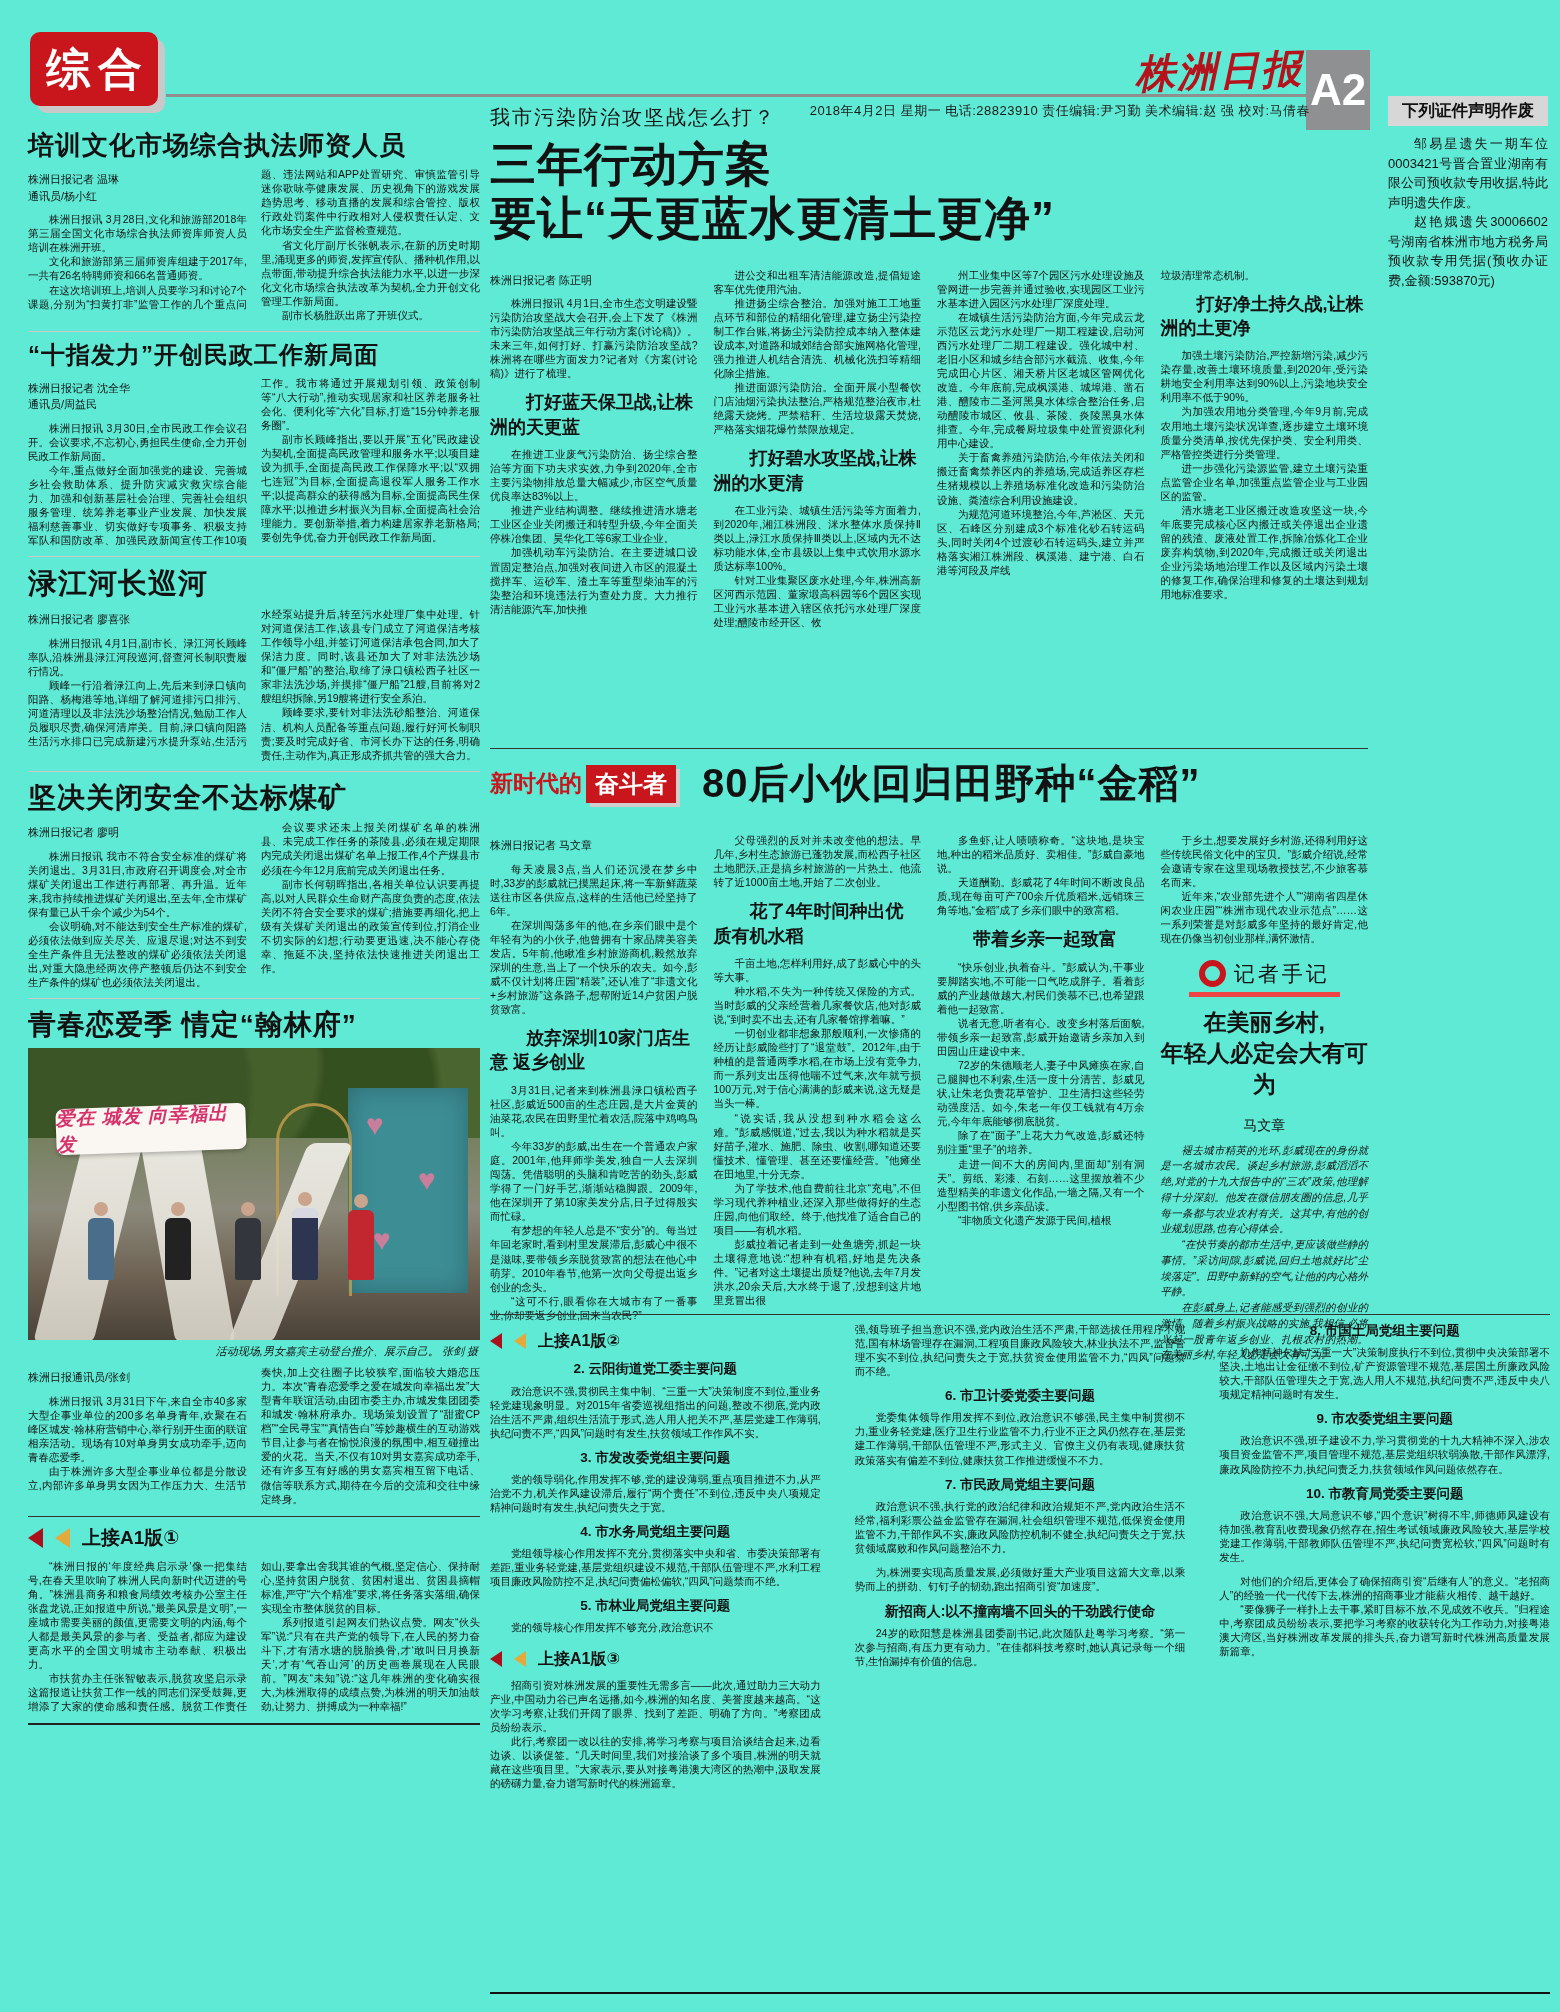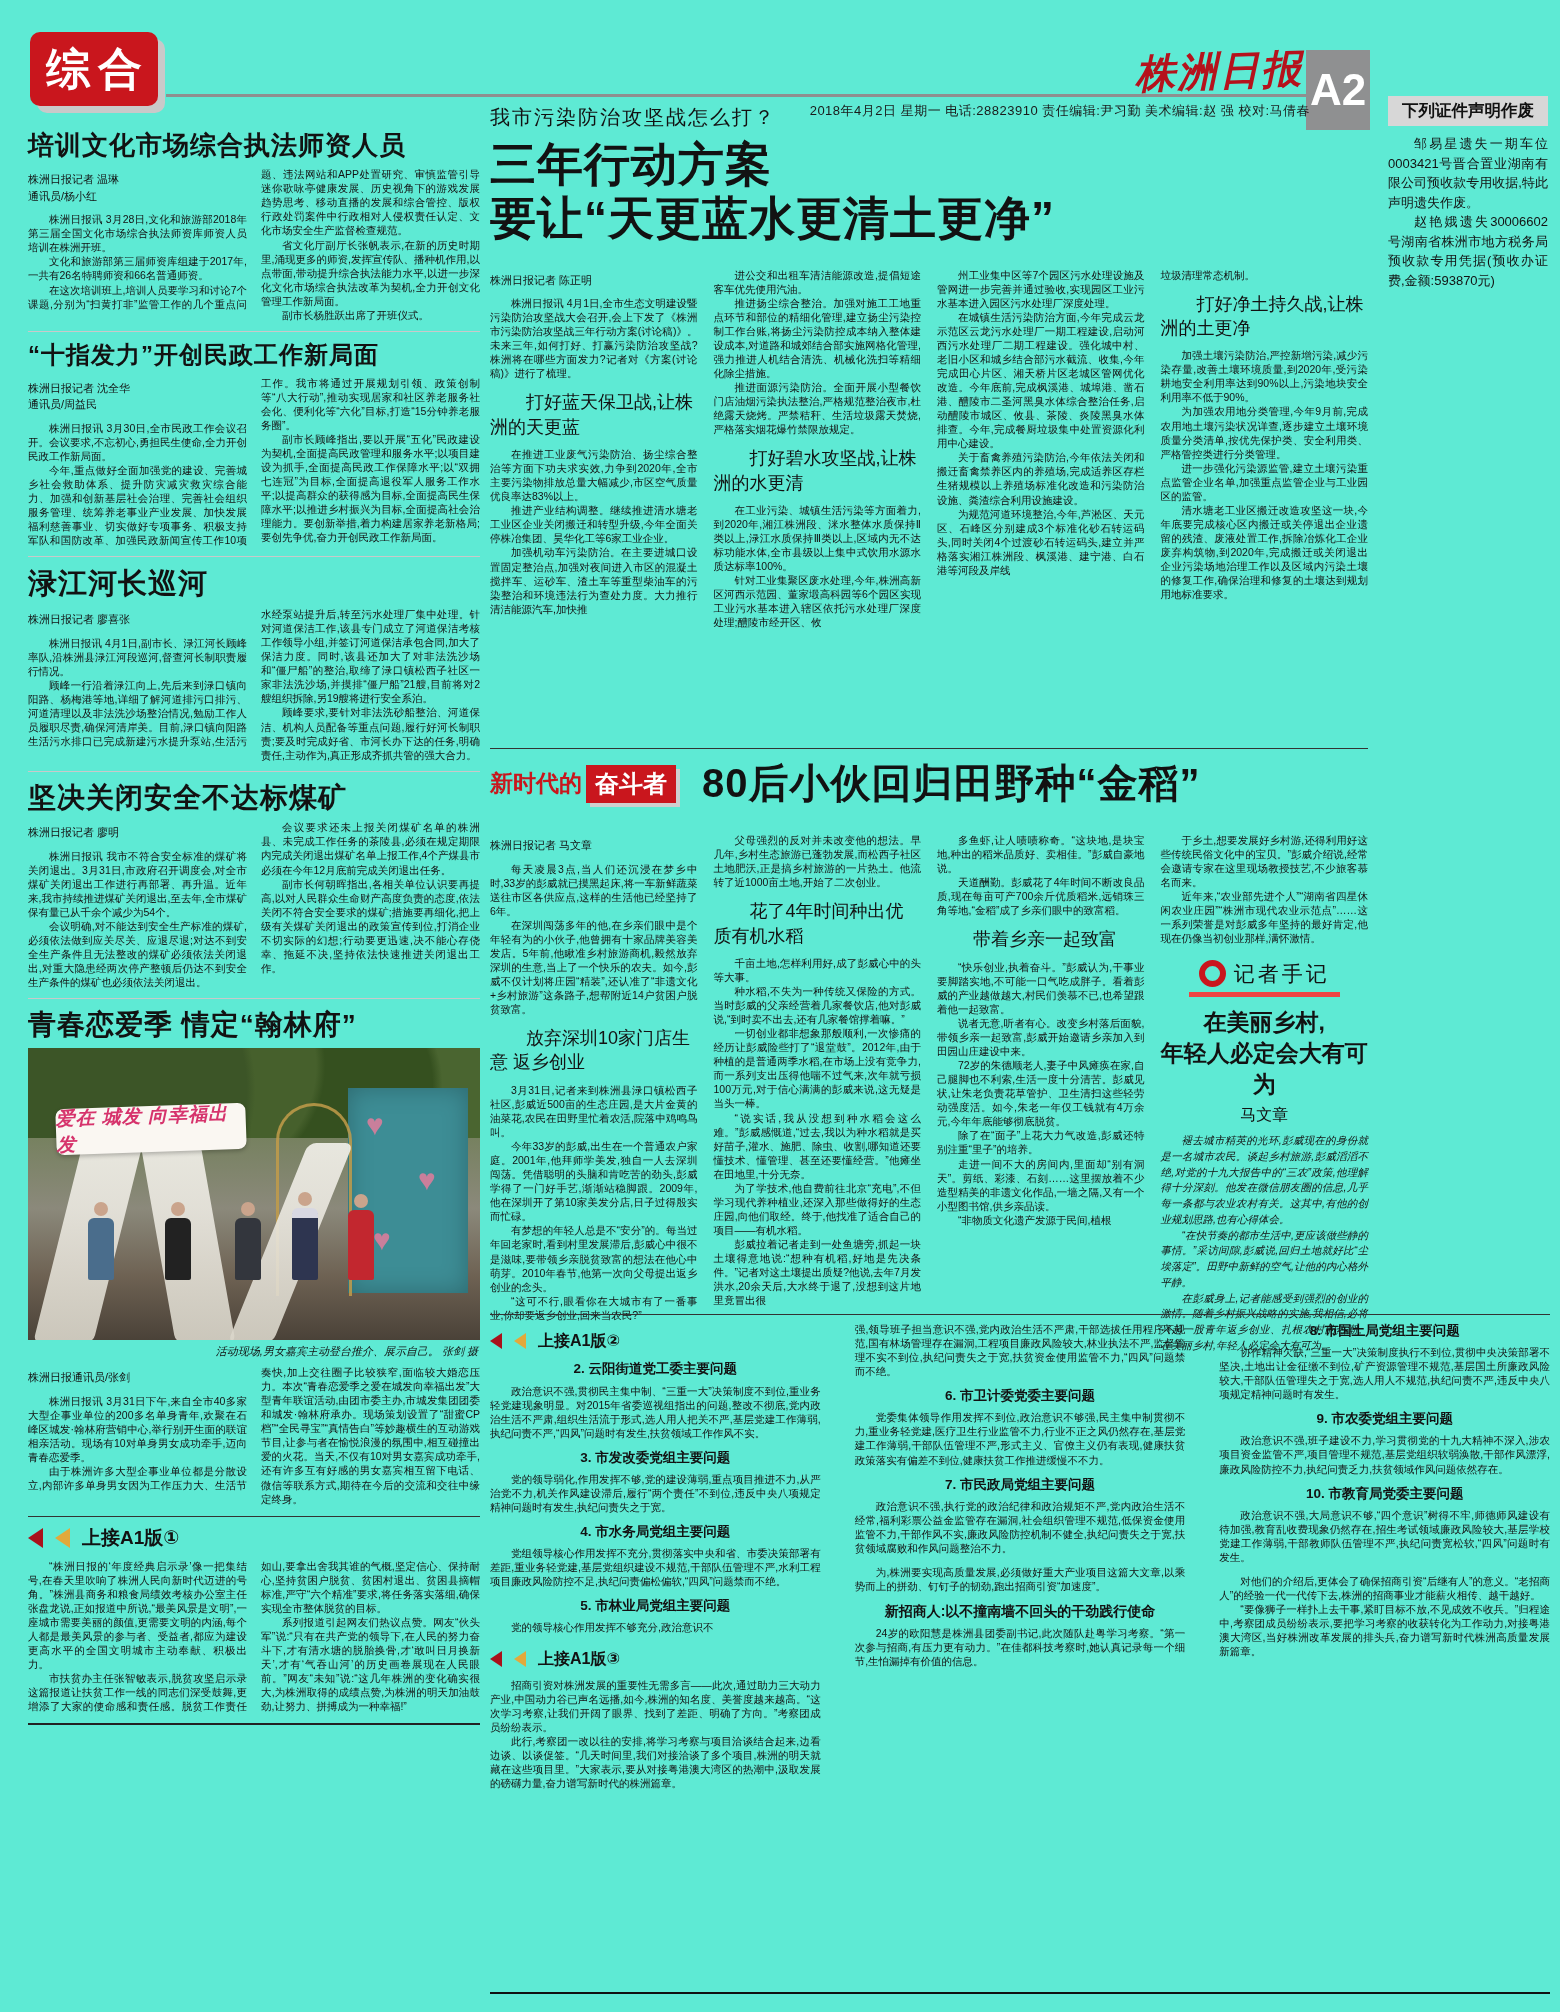--- a/index.html
+++ b/index.html
@@ -68,36 +68,36 @@
   .chev.dark{border-right:15px solid #a9121b;}
   .chev.gold{border-right:15px solid #e2a93c;}
   .thickline{border-top:2px solid #222;margin:10px 0 0 0;}
   .thinline{border-top:1px solid #333;}
   
   .main-art{position:absolute;left:490px;top:104px;width:878px;}
   .kicker{font-size:20px;letter-spacing:2px;margin-bottom:6px;}
   .headline{font-size:46px;font-weight:900;line-height:1.18;letter-spacing:1px;}
   .colrow{display:flex;gap:16px;margin-top:22px;}
   .ncol{flex:1 1 0;min-width:0;}
-  .subhead{font-size:18px;font-weight:400;line-height:1.35;margin:10px 0 8px 0;text-indent:2em;text-align:left;}
+  .subhead{font-size:18px;font-weight:700;line-height:1.35;margin:10px 0 8px 0;text-indent:2em;text-align:left;}
   
   .feature{position:absolute;left:490px;top:756px;width:878px;}
   .feat-rule{position:absolute;left:490px;top:748px;width:878px;height:1px;background:#333;}
   .feat-head{display:flex;align-items:center;gap:26px;margin-bottom:10px;}
   .feat-tag{display:flex;align-items:center;gap:4px;white-space:nowrap;}
   .feat-tag .pre{color:#c9161d;font-size:23px;font-weight:900;}
   .feat-tag .badge{background:#c9161d;color:#fff;font-size:24px;font-weight:900;padding:3px 9px;box-shadow:4px 4px 0 #cfcfcf;}
   .feat-title{font-size:40px;font-weight:900;letter-spacing:1px;white-space:nowrap;}
   
   .rnote{margin-top:14px;text-align:center;}
   .rnote-head{display:inline-flex;align-items:flex-start;gap:8px;border-bottom:5px solid #ef4444;padding:0 10px 4px 10px;}
   .ring{width:15px;height:15px;border:6px solid #c9161d;border-radius:50%;}
   .rnote-head .lbl{font-size:21px;letter-spacing:3px;}
   .rnote-title{font-size:23px;font-weight:900;line-height:1.35;margin-top:10px;}
-  .rnote-author{font-size:16px;margin:4px 0 8px 0;}
+  .rnote-author{font-size:14px;margin:16px 0 8px 0;}
   .rnote .para{font-size:10.5px;line-height:1.5;font-style:italic;text-align:justify;}
   
   .bottom{position:absolute;left:490px;top:1322px;width:1060px;}
   .bot-rule-top{position:absolute;left:490px;top:1314px;width:1060px;height:1px;background:#333;}
   .bot-rule-bot{position:absolute;left:490px;top:1992px;width:1060px;height:2px;background:#111;}
   .botrow{display:flex;gap:34px;}
   .bcol{flex:1 1 0;min-width:0;}
   .item-title{font-size:13.5px;font-weight:900;text-align:center;margin:9px 0 5px 0;}
   .b-sub{font-size:14px;font-weight:900;margin:9px 0 5px 0;text-align:center;}
   .cont-label.small{font-size:16px;}

